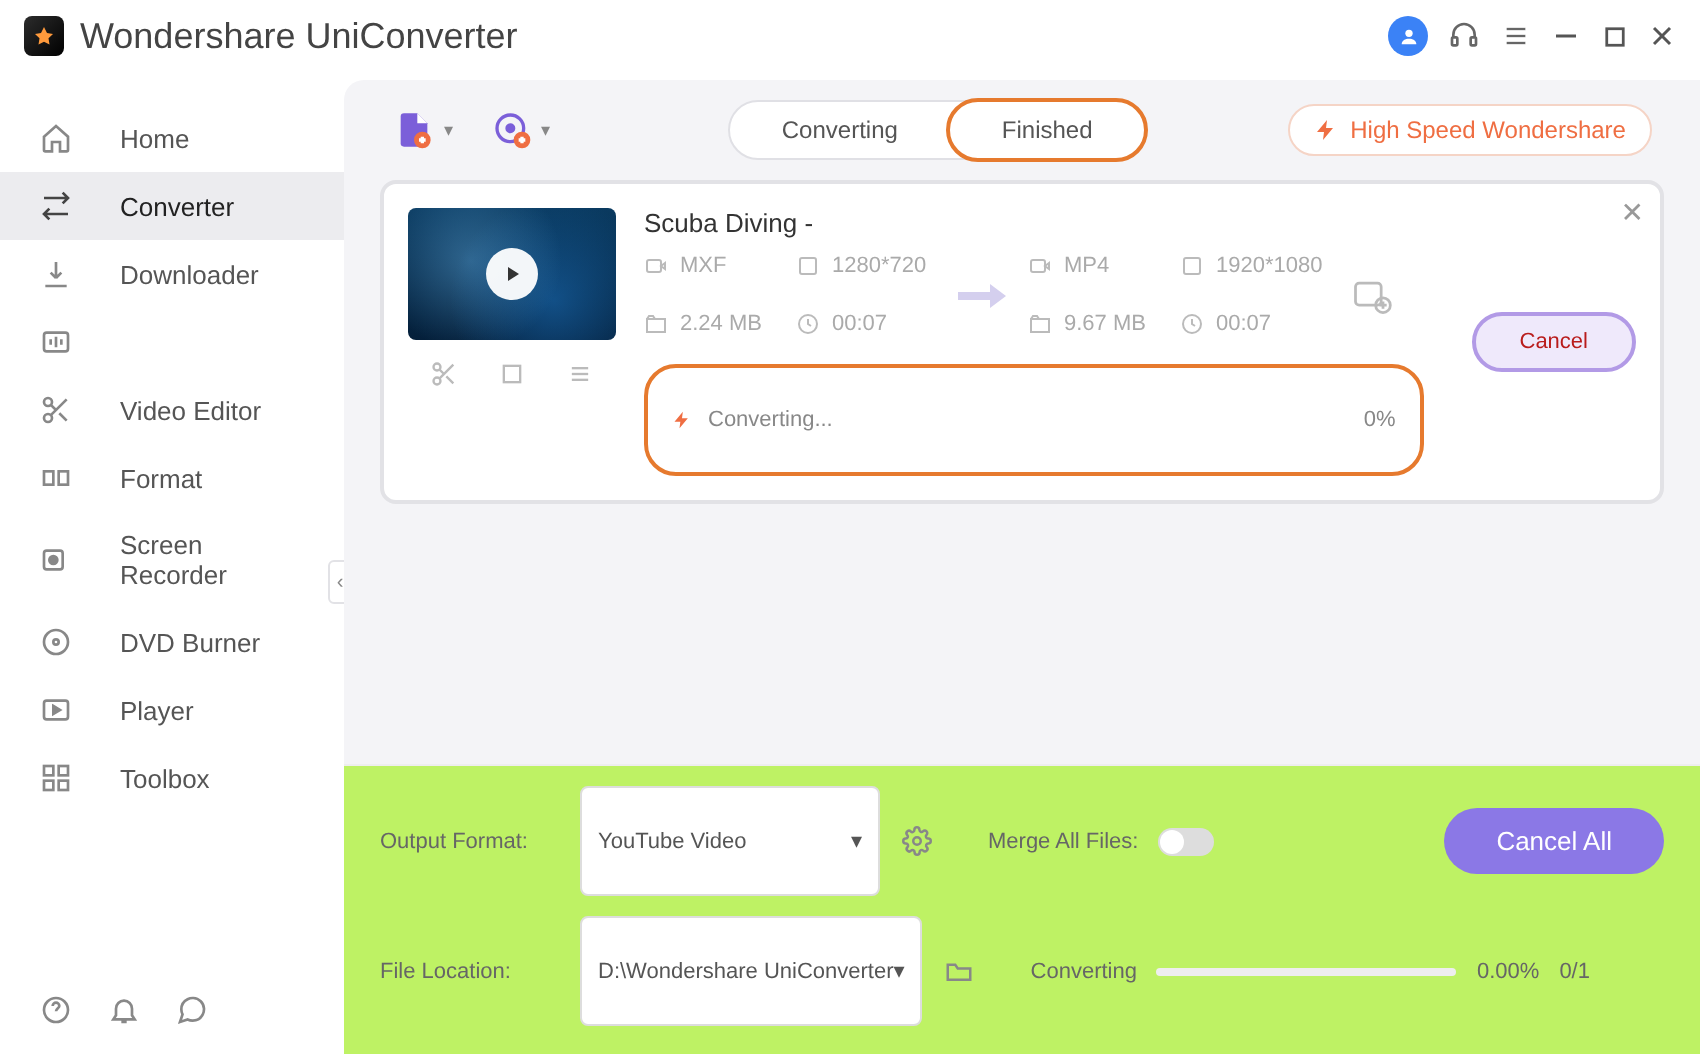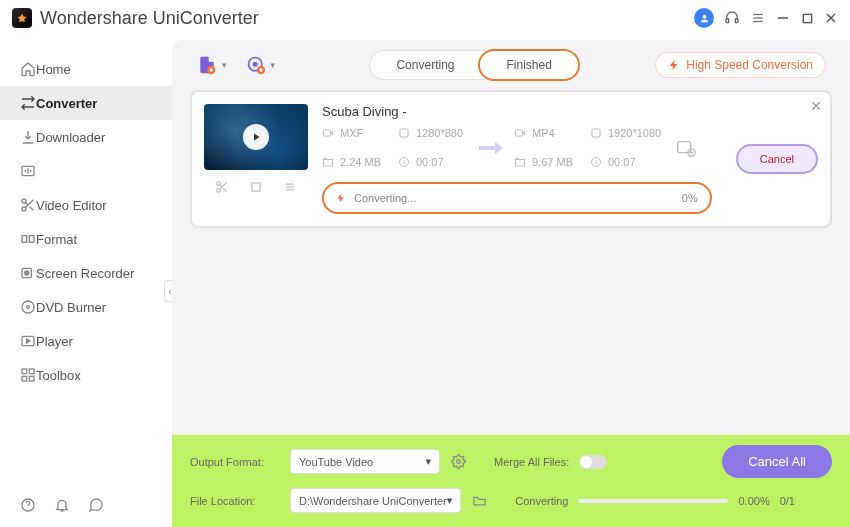--- a/index.html
+++ b/index.html
@@ -7,22 +7,22 @@
 .titlebar{height:36px;display:flex;align-items:center;padding:0 12px;background:#fff}
 .app-logo{width:20px;height:20px;background:linear-gradient(135deg,#2c2c2c,#000);border-radius:4px;display:flex;align-items:center;justify-content:center;margin-right:8px}
 .app-logo svg{width:12px;height:12px}
 .app-title{font-size:18px;color:#444}
 .titlebar-right{margin-left:auto;display:flex;align-items:center;gap:10px}
 .avatar{width:20px;height:20px;border-radius:50%;background:#3b82f6;display:flex;align-items:center;justify-content:center;color:#fff;font-size:11px}
 .icon-btn{width:16px;height:16px;display:flex;align-items:center;justify-content:center;color:#666;cursor:pointer}
 .win-icon{width:14px;height:14px;display:flex;align-items:center;justify-content:center;color:#555;cursor:pointer}
 .layout{display:flex;height:491px}
 .sidebar{width:172px;background:#fff;padding-top:16px;display:flex;flex-direction:column}
-.sidebar-item{display:flex;align-items:center;gap:0;padding:9px 20px;color:#555;cursor:pointer;font-size:13px}
-.sidebar-item.active{background:#ececef;color:#222;font-weight:700}
+.sidebar-item{display:flex;align-items:center;gap:24px;padding:9px 20px;color:#555;cursor:pointer;font-size:13px}
+.sidebar-item.active{background:#ececef;color:#222;font-weight:400}
 .sidebar-icon{width:16px;height:16px;display:flex;align-items:center;justify-content:center;color:#888}
 .sidebar-item.active .sidebar-icon{color:#444}
 .sidebar-footer{margin-top:auto;padding:14px 20px;display:flex;gap:18px}
 .collapse-tab{position:absolute;left:164px;top:280px;width:12px;height:22px;background:#fff;border:1px solid #e2e2e6;border-radius:3px;display:flex;align-items:center;justify-content:center;font-size:10px;color:#888;cursor:pointer}
 .main{flex:1;background:#f4f4f7;border-radius:10px 0 0 0;margin-top:4px;display:flex;flex-direction:column;position:relative}
 .toolbar{display:flex;align-items:center;padding:10px 24px}
 .tb-btn{width:22px;height:22px;margin-right:4px;display:flex;align-items:center;justify-content:center;cursor:pointer}
 .caret{font-size:9px;color:#888;margin-right:18px}
 .tabs{margin-left:auto;margin-right:auto;display:flex;background:#fff;border:1px solid #e0e0e5;border-radius:18px;overflow:visible;position:relative}
 .tab{padding:7px 26px;font-size:12px;color:#555;cursor:pointer}
@@ -36,29 +36,29 @@
 .thumb::before{content:"";position:absolute;inset:0;background:radial-gradient(circle at 30% 40%,rgba(120,200,255,.35),transparent 55%),radial-gradient(circle at 70% 70%,rgba(30,120,200,.5),transparent 60%)}
 .play-circle{width:26px;height:26px;border-radius:50%;background:rgba(255,255,255,.95);display:flex;align-items:center;justify-content:center;z-index:1}
 .tool-row{display:flex;gap:20px;color:#aaa}
 .info{flex:1;display:flex;flex-direction:column;min-width:0}
 .file-title{font-size:13px;color:#333;margin-bottom:8px}
 .spec-grid{display:flex;align-items:center;gap:6px;color:#aaa;font-size:11px}
 .spec-col{display:flex;flex-direction:column;gap:17px}
 .spec-cell{display:flex;align-items:center;gap:6px;min-width:70px}
 .arrow-mid{width:34px;display:flex;align-items:center;justify-content:center;color:#c7c3e8}
 .gear-settings{margin-left:8px;color:#bbb}
-.progress-wrap{margin-top:14px;border:2px solid #e67a2e;border-radius:16px;padding:8px 12px;display:flex;align-items:center;gap:8px}
+.progress-wrap{margin-top:14px;border:2px solid #e67a2e;border-radius:16px;padding:20px 12px;display:flex;align-items:center;gap:8px}
 .progress-text{color:#888;font-size:11px}
 .progress-track{flex:1;height:0}
 .progress-pct{color:#888;font-size:11px}
 .cancel-btn{align-self:center;margin-left:10px;border:2px solid #b29ae6;background:#efe9fb;color:#b91c1c;border-radius:18px;padding:7px 22px;font-size:11px;cursor:pointer}
 .bottom{background:#bef264;border-top:1px solid #eee;padding:10px 18px 14px;display:flex;flex-direction:column;gap:10px;font-size:11px;color:#666}
 .brow{display:flex;align-items:center;gap:10px}
 .blabel{width:90px}
-.select{flex:0 0 150px;border:1px solid #ddd;border-radius:4px;padding:5px 8px;display:flex;align-items:center;justify-content:space-between;background:#fff;cursor:pointer;font-size:11px;color:#555}
+.select{flex:0 0 150px;border:1px solid #ddd;border-radius:4px;padding:20px 8px;display:flex;align-items:center;justify-content:space-between;background:#fff;cursor:pointer;font-size:11px;color:#555}
 .small-ic{width:16px;height:16px;color:#888;display:flex;align-items:center;justify-content:center}
 .toggle{width:28px;height:14px;background:#ddd;border-radius:8px;position:relative}
 .toggle::after{content:"";position:absolute;left:1px;top:1px;width:12px;height:12px;border-radius:50%;background:#fff}
 .conv-track{width:150px;height:4px;background:#eee;border-radius:3px}
 .cancel-all{margin-left:auto;background:#8b78e6;color:#fff;border:none;border-radius:18px;padding:9px 26px;font-size:13px;cursor:pointer}
 svg{display:block}
 </style>
 </head>
 <body>
 
@@ -245,21 +245,21 @@
       <div class="tabs">
         <div class="tab">Converting</div>
         <div class="tab finished">Finished</div>
       </div>
       <div class="hsc">
         <span>
             <svg width="12" height="12" viewBox="0 0 24 24" fill="#ef6e42">
               <path d="M13 2L3 14h7l-1 8 10-12h-7z"></path>
             </svg>
           </span>
-        <span>High Speed Conversion</span>
+        <span>High Speed Wondershare</span>
       </div>
     </div>
 
     <div class="content">
       <div class="card">
         <span class="close-card">✕</span>
         <div class="thumb-col">
           <div class="thumb">
             <div class="play-circle">
                 <svg width="12" height="12" viewBox="0 0 24 24" fill="#333">
@@ -305,21 +305,21 @@
                     <path d="M3 7h18v13H3zM3 7l2-3h4l2 3"></path>
                   </svg>
                   <span>2.24 MB</span>
                 </div>
             </div>
             <div class="spec-col">
               <div class="spec-cell">
                   <svg width="12" height="12" viewBox="0 0 24 24" fill="none" stroke="#bbb" stroke-width="2">
                     <rect x="4" y="4" width="16" height="16" rx="2"></rect>
                   </svg>
-                  <span>1280*880</span>
+                  <span>1280*720</span>
                 </div>
               <div class="spec-cell">
                   <svg width="12" height="12" viewBox="0 0 24 24" fill="none" stroke="#bbb" stroke-width="2">
                     <circle cx="12" cy="12" r="9"></circle>
                     <path d="M12 7v5l3 2"></path>
                   </svg>
                   <span>00:07</span>
                 </div>
             </div>
             <div class="arrow-mid">

